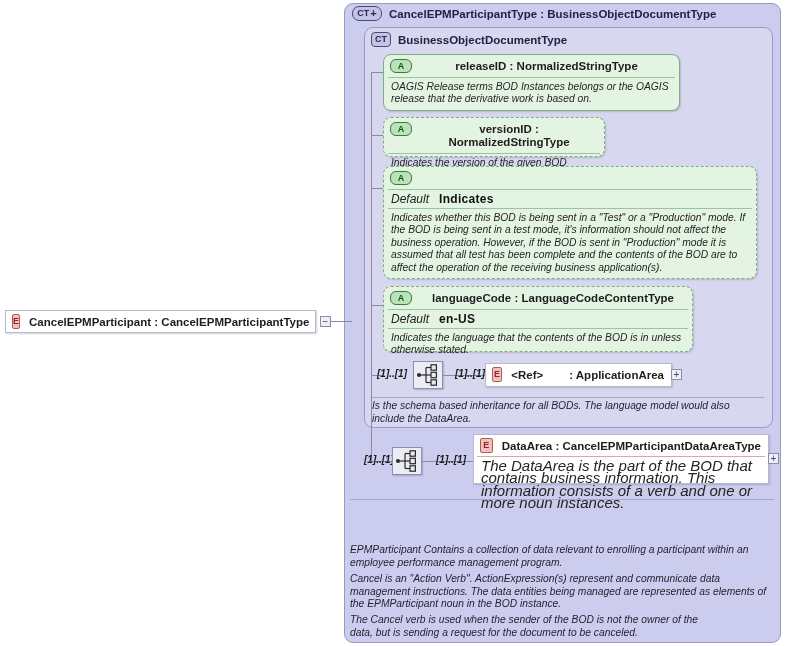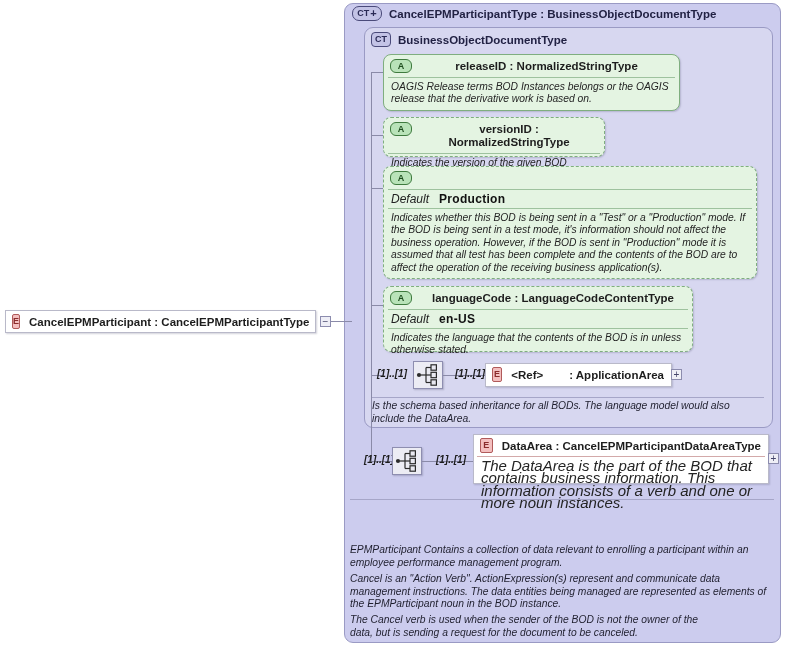--- a/index.html
+++ b/index.html
@@ -215,21 +215,21 @@
 
   <div class="abs attr dashed" style="left:383px;top:166px;width:374px;height:113px;">
     <div class="attr-head">
       <span class="badge badge-a">
           <span>A</span>
         </span>
     </div>
     <div class="attr-sep"></div>
     <div class="attr-default">
       <span class="lbl">Default</span>
-      <span class="val">Production</span>
+      <span class="val">Indicates</span>
     </div>
     <div class="attr-sep"></div>
     <div class="attr-doc">Indicates whether this BOD is being sent in a "Test" or a "Production" mode. If the BOD is being sent in a test mode, it's information should not affect the business operation. However, if the BOD is sent in "Production" mode it is assumed that all test has been complete and the contents of the BOD are to affect the operation of the receiving business application(s).</div>
   </div>
 
   <div class="abs attr dashed" style="left:383px;top:286px;width:310px;height:66px;">
     <div class="attr-head">
       <span class="badge badge-a">
           <span>A</span>
         </span>

